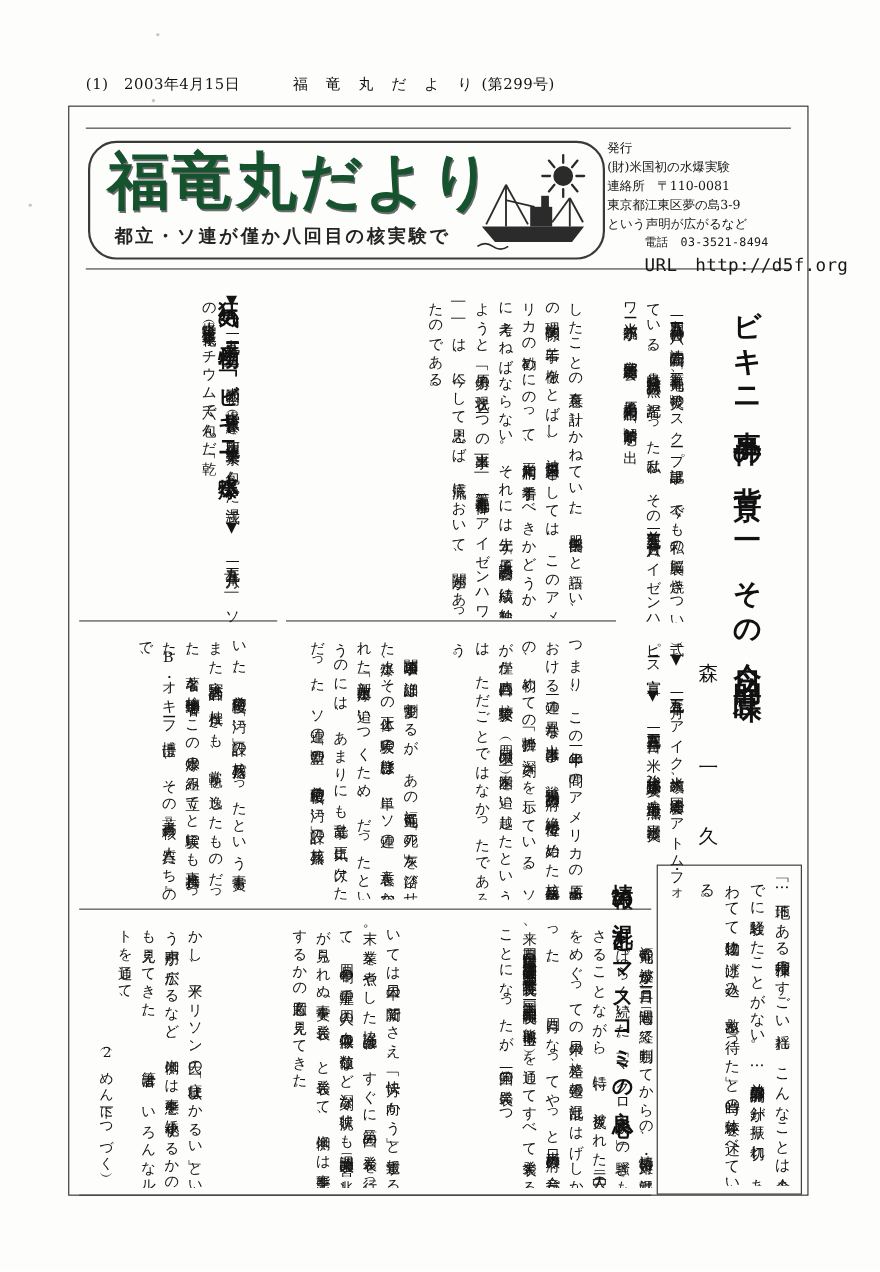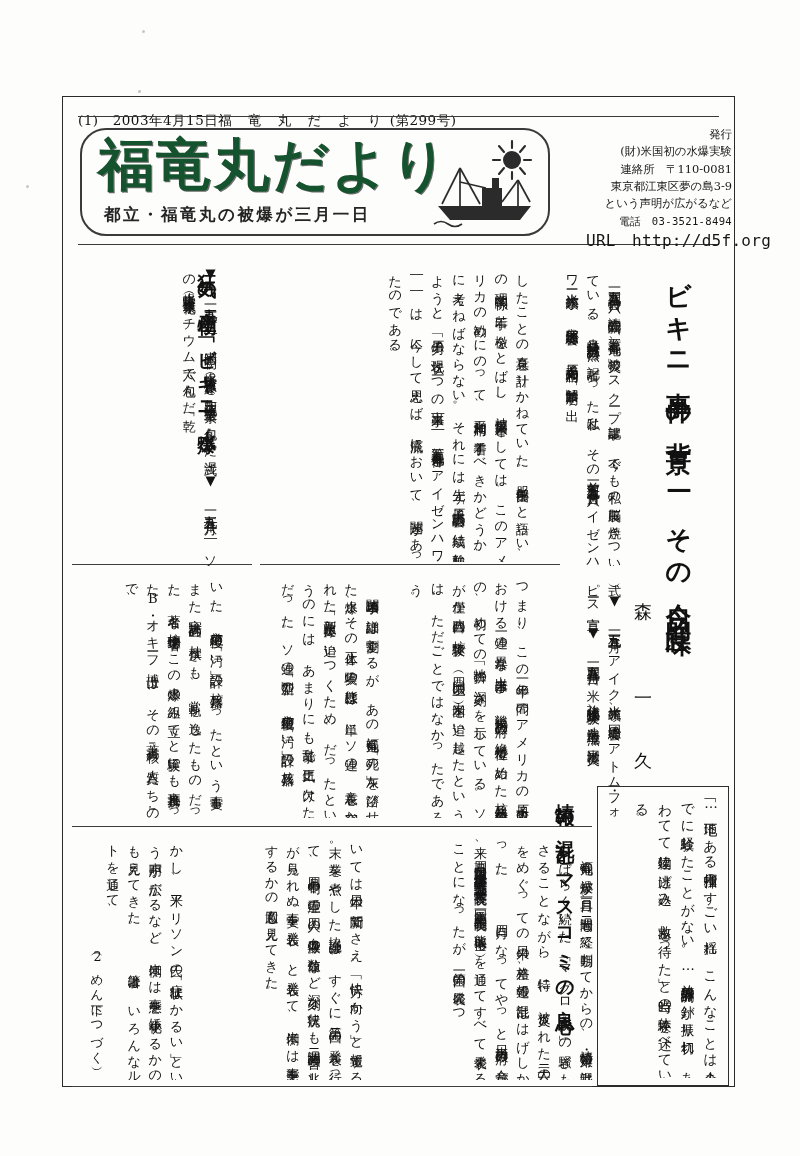--- a/index.html
+++ b/index.html
@@ -30,26 +30,26 @@
     top: 68px;
     width: 640px;
     font-size: 13.5px;
     letter-spacing: 0.5px;
     color: #111;
     white-space: nowrap;
     display: flex;
     align-items: baseline;
   }
   .folio-page { margin-right: 14px; }
-  .folio-date { }
+  .folio-date { margin-right: 48px; }
   .folio-title {
     letter-spacing: 6px;
     margin-right: 2px;
   }
-  .folio-issue { letter-spacing: 0.5px; margin-top: 44px; }
+  .folio-issue { letter-spacing: 0.5px; }
 
   
   .frame {
     position: absolute;
     left: 62px;
     top: 96px;
     width: 673px;
     height: 991px;
     border: 1.6px solid #2a2a2a;
     box-sizing: border-box;
@@ -118,21 +118,21 @@
   .pub {
     position: absolute;
     left: 552px;
     top: 126px;
     width: 180px;
     font-size: 11.4px;
     line-height: 1.52;
     color: #161616;
     white-space: nowrap;
   }
-  .pub-line { display: block; text-align: right; }
+  .pub-line { display: block; }
   .pub-indent { padding-left: 34px; }
   .pub-url {
     font-family: "DejaVu Sans Mono", "Liberation Mono", monospace;
     font-size: 16px;
     letter-spacing: 0.3px;
   }
   .pub-phone {
     font-family: "DejaVu Sans Mono", "Liberation Mono", monospace;
     font-size: 10.6px;
     letter-spacing: 0.3px;
@@ -264,21 +264,21 @@
   </div>
 
   <div class="frame"></div>
 
   <div class="masthead">
     <div class="rule rule-top"></div>
     <div class="rule rule-bottom"></div>
 
     <div class="logo-box">
       <div class="logo-title">福竜丸だより</div>
-      <div class="logo-sub">都立・福竜丸の被爆が三月一日</div>
+      <div class="logo-sub">都立・ソ連が僅か八回目の核実験で</div>
 
       <svg class="logo-art" viewBox="0 0 110 96">
 
         <circle cx="82" cy="24" r="9" fill="#2b2b2b"></circle>
         <g stroke="#2b2b2b" stroke-width="2.1" stroke-linecap="round">
           <line x1="82" y1="5" x2="82" y2="12"></line>
           <line x1="95" y1="10" x2="90" y2="16"></line>
           <line x1="101" y1="24" x2="94" y2="24"></line>
           <line x1="95" y1="38" x2="90" y2="32"></line>
           <line x1="82" y1="43" x2="82" y2="36"></line>

